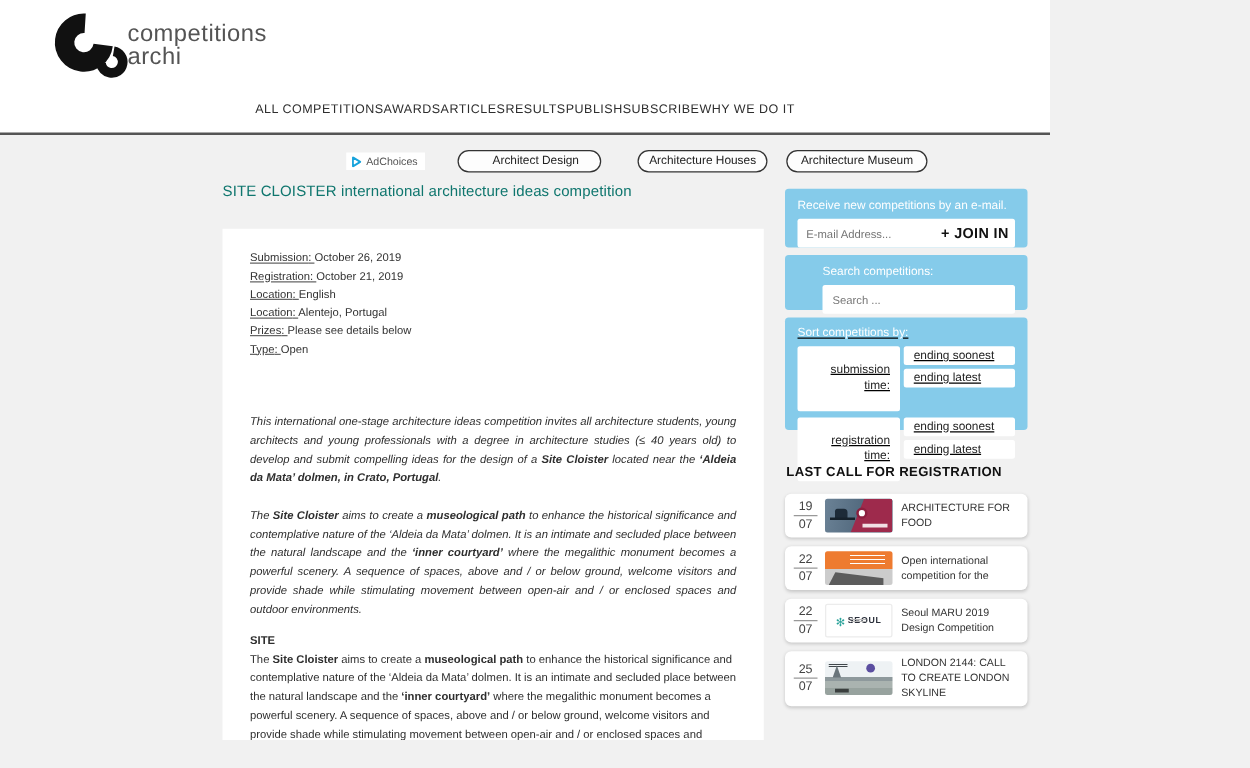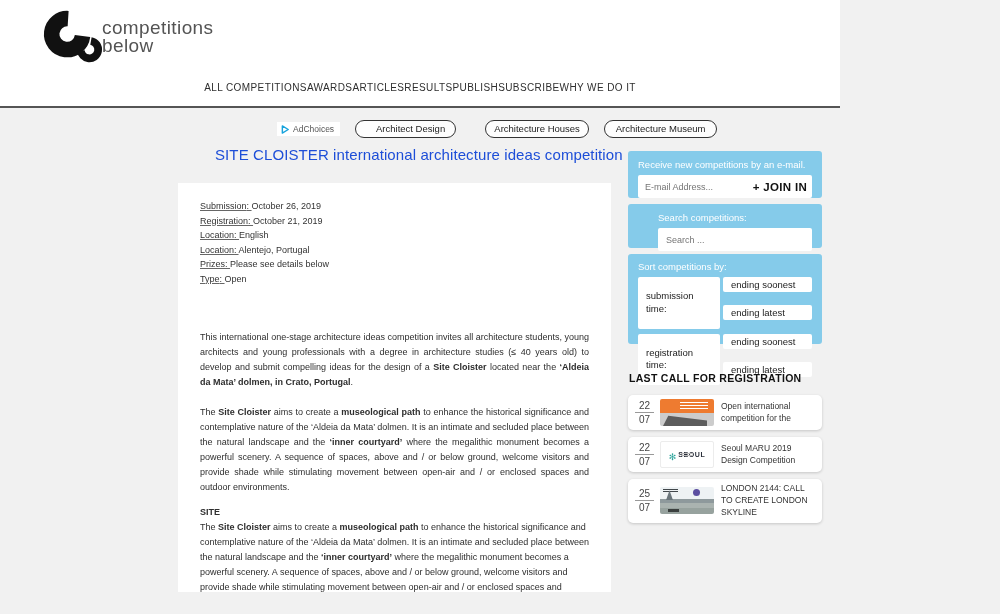--- a/index.html
+++ b/index.html
@@ -13,52 +13,52 @@
   .logo svg { display:block; }
   .logo-text { margin-left:-4px; color:#545454; font-size:19px; line-height:0.95; letter-spacing:0.4px; }
   .logo-text span { display:block; }
   .main-nav { position:absolute; left:0; right:0; top:82px; display:flex; justify-content:center; }
   .main-nav a { font-size:10px; letter-spacing:0.4px; color:#2e2e2e; text-decoration:none; white-space:nowrap; cursor:pointer; }
 
   
   .ad-bar { position:absolute; left:277px; top:120px; display:flex; align-items:center; gap:15px; }
   .adchoices { background:#fff; display:flex; align-items:center; gap:3px; padding:2px 6px 2px 4px; font-size:8.5px; color:#555; cursor:pointer; }
   .pill { background:#fdfdfd; border:1px solid #333; border-radius:9px; font-size:9.5px; color:#222; text-align:center; padding:2px 0 3px; text-decoration:none; cursor:pointer; white-space:nowrap; }
-  .pill.p1 { width:101px; margin-left:0;padding-left:10px; }
+  .pill.p1 { width:115px; margin-left:11px;padding-left:10px; }
   .pill.p2 { width:104px; margin-left:14px; }
   .pill.p3 { width:113px; }
 
   
-  .page-title { position:absolute; left:178px; top:146px; font-size:15px; font-weight:400; color:#1d4ed8; letter-spacing:0.1px;margin-left:37px; }
+  .page-title { position:absolute; left:178px; top:146px; font-size:12px; font-weight:400; color:#0f766e; letter-spacing:0.1px; }
   .article-card { position:absolute; left:178px; top:183px; width:433px; height:409px; background:#fff; padding:16px 22px; overflow:hidden; }
   .details { font-size:9px; line-height:14.5px; color:#333; }
   .dlabel { text-decoration:underline; text-decoration-color:#666; text-underline-offset:1px; }
   .dlabel::after { content:": "; text-decoration:none; }
   .article-card p { font-size:9px; line-height:15px; color:#2e2e2e; margin-top:15px; }
   .article-card p.first { margin-top:44px; }
-  .just { text-align:justify; }
+  .just { text-align:justify;font-style:italic; }
   .b { font-weight:bold; }
   .subhead { font-size:9px; line-height:15px; font-weight:bold; color:#2e2e2e; margin-top:10px; }
   .plain-line { font-size:9px; line-height:15px; color:#2e2e2e; }
   .article-card p.tight { margin-top:0; }
 
   
   .sbox { position:absolute; left:628px; width:194px; background:#85cbea; border-radius:3px; padding:8px 10px; }
   .box-email { top:151px; height:47px; }
   .box-search { top:204px; height:44px;padding-left:30px; }
-  .box-sort { top:254px; height:90px; padding-top:7px; }
+  .box-sort { top:254px; height:90px; padding-top:7px;text-decoration:underline; }
   .box-title { color:#fff; font-size:9.5px; margin-bottom:5px; white-space:nowrap; }
   .email-bar { background:#fff; border-radius:2px; display:flex; align-items:center; height:23px; padding:0 5px 0 7px; }
   .email-bar input { border:0; outline:0; flex:1; min-width:0; font-size:9px; color:#555; font-family:inherit; background:transparent; }
   .join-btn { background:none; border:0; font-size:11.5px; font-weight:600; color:#111; letter-spacing:0.3px; cursor:pointer; font-family:inherit; white-space:nowrap; }
   .search-bar { background:#fff; border-radius:2px; height:23px; display:flex; align-items:center; padding:0 8px; }
   .search-bar input { border:0; outline:0; width:100%; font-size:9px; color:#666; font-family:inherit; background:transparent; }
   .sort-row { display:flex; gap:3px; margin-bottom:5px; }
-  .sort-label { width:82px; background:#fff; border-radius:2px; display:flex; align-items:center; justify-content:center; text-align:left; font-size:9.5px; line-height:1.35; color:#222; padding:13px 8px; }
-  .sort-opts { flex:1; display:flex; flex-direction:column; gap:13px; }
+  .sort-label { width:82px; background:#fff; border-radius:2px; display:flex; align-items:center; justify-content:center; text-align:right; font-size:9.5px; line-height:1.35; color:#222; padding:13px 8px; }
+  .sort-opts { flex:1; display:flex; flex-direction:column; gap:3px; }
   .sort-btn { background:#fff; border:0; border-radius:2px; font-size:9.5px; color:#222; text-align:left; padding:0 0 0 8px; height:15px; cursor:pointer; font-family:inherit; }
 
   .lastcall-heading { position:absolute; left:629px; top:372px; font-size:10.5px; font-weight:600; letter-spacing:0.3px; color:#111; }
   .lastcall-list { position:absolute; left:628px; top:395px; width:194px; display:flex; flex-direction:column; gap:7px; }
   .lc-card { background:#fff; border-radius:5px; box-shadow:0 1px 3px rgba(0,0,0,0.18); display:flex; align-items:center; padding:4px 5px; cursor:pointer; }
   .lc-date { width:23px; flex:none; text-align:center; color:#444; font-size:10px; line-height:1.15; }
   .lc-sep { display:block; height:1px; background:#999; margin:1px 2px; }
   .lc-title { font-size:8.5px; line-height:1.4; color:#333; }
 
   
@@ -91,21 +91,21 @@
 <div class="page">
 
   <header class="header">
     <div class="logo">
       <svg width="68" height="62" viewBox="0 0 70 64">
         <circle cx="30" cy="29" r="16" fill="none" stroke="#111" stroke-width="16" pathLength="100" stroke-dasharray="74 26" transform="rotate(7 30 29)"></circle>
         <circle cx="53" cy="45" r="9" fill="none" stroke="#111" stroke-width="8" pathLength="100" stroke-dasharray="70 30" transform="rotate(-80 53 45)"></circle>
       </svg>
       <div class="logo-text">
         <span>competitions</span>
-        <span>below</span>
+        <span>archi</span>
       </div>
     </div>
     <nav class="main-nav">
       <a>ALL COMPETITIONS</a>
       <a>AWARDS</a>
       <a>ARTICLES</a>
       <a>RESULTS</a>
       <a>PUBLISH</a>
       <a>SUBSCRIBE</a>
       <a>WHY WE DO IT</a>
@@ -173,20 +173,35 @@
       <div class="sort-opts">
         <button class="sort-btn">ending soonest</button>
         <button class="sort-btn">ending latest</button>
       </div>
     </div>
   </div>
 
   <div class="lastcall-heading">LAST CALL FOR REGISTRATION</div>
   <div class="lastcall-list">
 
+    <div class="lc-card">
+      <div class="lc-date">
+        <span>19</span>
+        <span class="lc-sep"></span>
+        <span>07</span>
+      </div>
+      <div class="thumb thumb-1">
+        <i class="t1-fig"></i>
+          <i class="t1-table"></i>
+          <i class="t1-red"></i>
+          <i class="t1-badge"></i>
+          <i class="t1-cap"></i>
+      </div>
+      <div class="lc-title">ARCHITECTURE FOR FOOD</div>
+    </div>
 
     <div class="lc-card">
       <div class="lc-date">
         <span>22</span>
         <span class="lc-sep"></span>
         <span>07</span>
       </div>
       <div class="thumb thumb-2">
         <i class="t2-lines"></i>
           <i class="t2-struct"></i>

